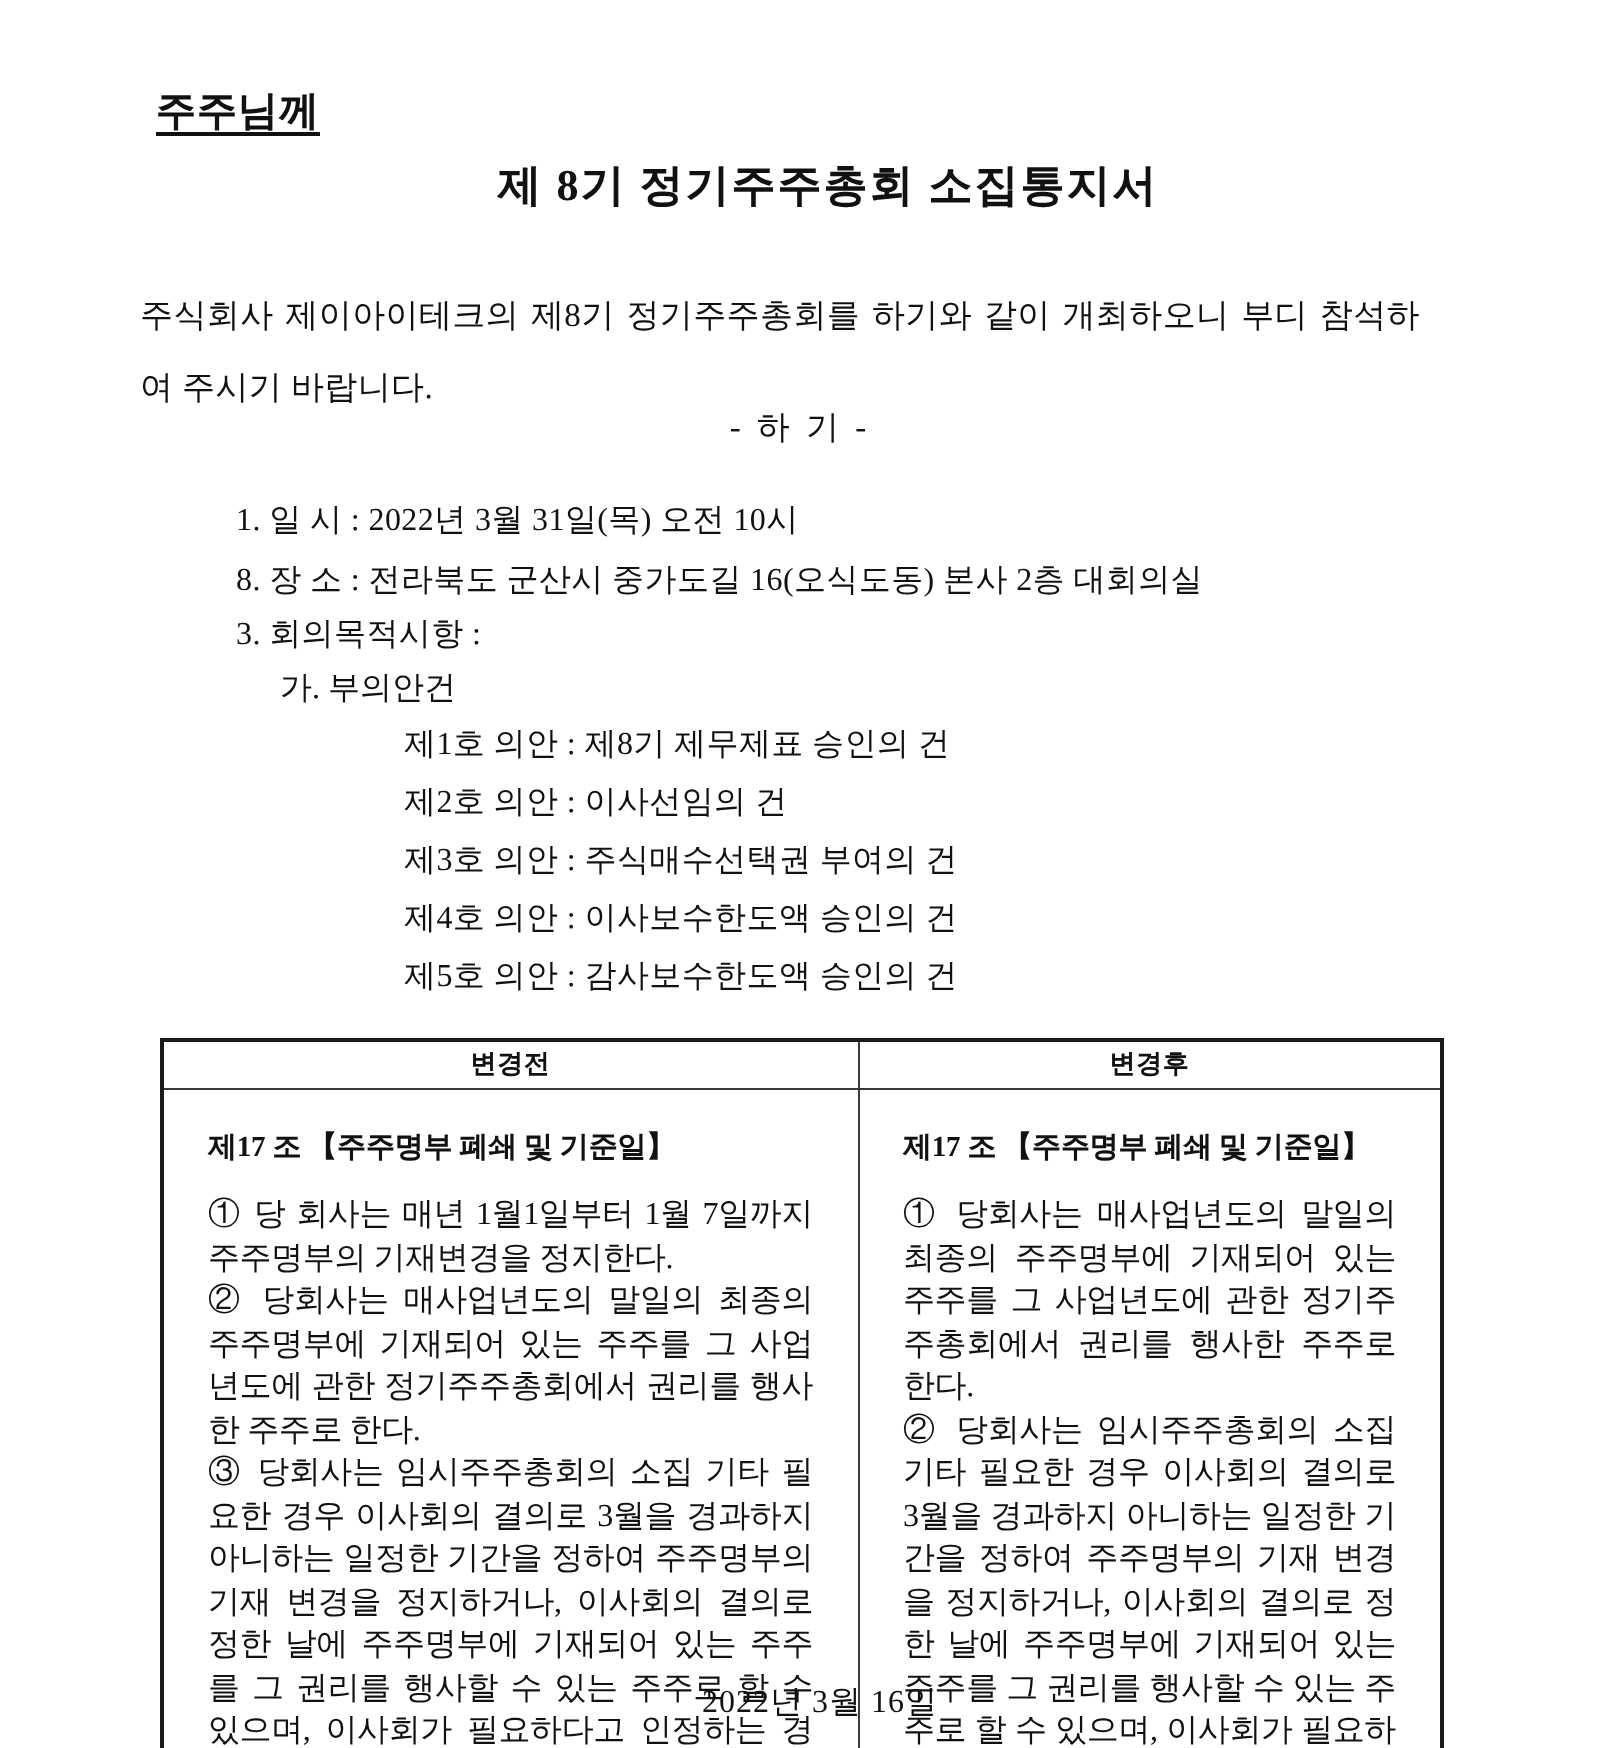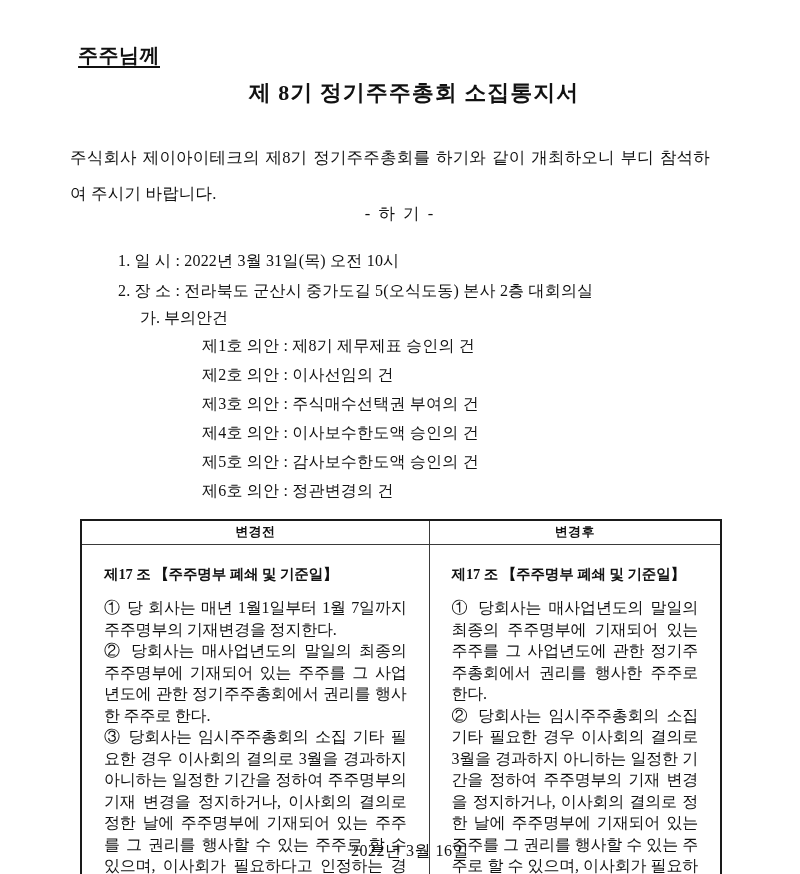--- a/index.html
+++ b/index.html
@@ -171,29 +171,29 @@
   <div class="salutation">주주님께</div>
 
   <div class="doc-title">제 8기 정기주주총회 소집통지서</div>
 
   <div class="intro">주식회사 제이아이테크의 제8기 정기주주총회를 하기와 같이 개최하오니 부디 참석하여 주시기 바랍니다.</div>
 
   <div class="hagi">- 하    기 -</div>
 
   <div class="agenda-block">
     <div class="agenda-line gap">1. 일   시 : 2022년 3월 31일(목) 오전 10시</div>
-    <div class="agenda-line">2. 장   소 : 전라북도 군산시 중가도길 5(오식도동) 본사 2층 대회의실</div>
+    <div class="agenda-line">8. 장   소 : 전라북도 군산시 중가도길 16(오식도동) 본사 2층 대회의실</div>
+    <div class="agenda-line">3. 회의목적시항 :</div>
     <div class="agenda-sub">가. 부의안건</div>
 
     <div class="agenda-item">제1호 의안 : 제8기 제무제표 승인의 건</div>
     <div class="agenda-item">제2호 의안 : 이사선임의 건</div>
     <div class="agenda-item">제3호 의안 : 주식매수선택권 부여의 건</div>
     <div class="agenda-item">제4호 의안 : 이사보수한도액 승인의 건</div>
     <div class="agenda-item">제5호 의안 : 감사보수한도액 승인의 건</div>
-    <div class="agenda-item">제6호 의안 : 정관변경의 건</div>
   </div>
 
   <table class="compare-table">
     <colgroup>
       <col class="c-left">
       <col class="c-right">
     </colgroup>
     <thead>
       <tr>
         <th class="col-head">변경전</th>

